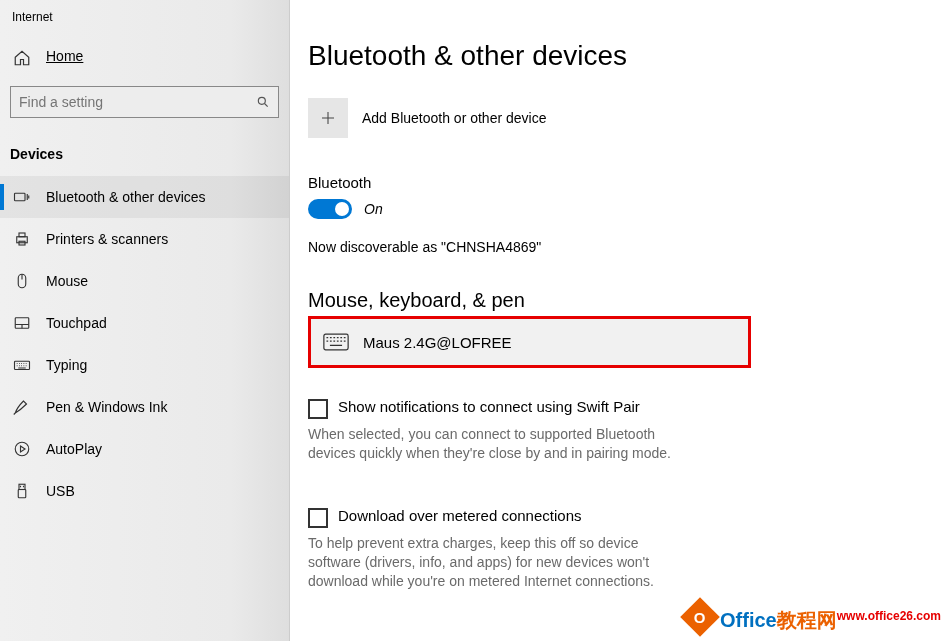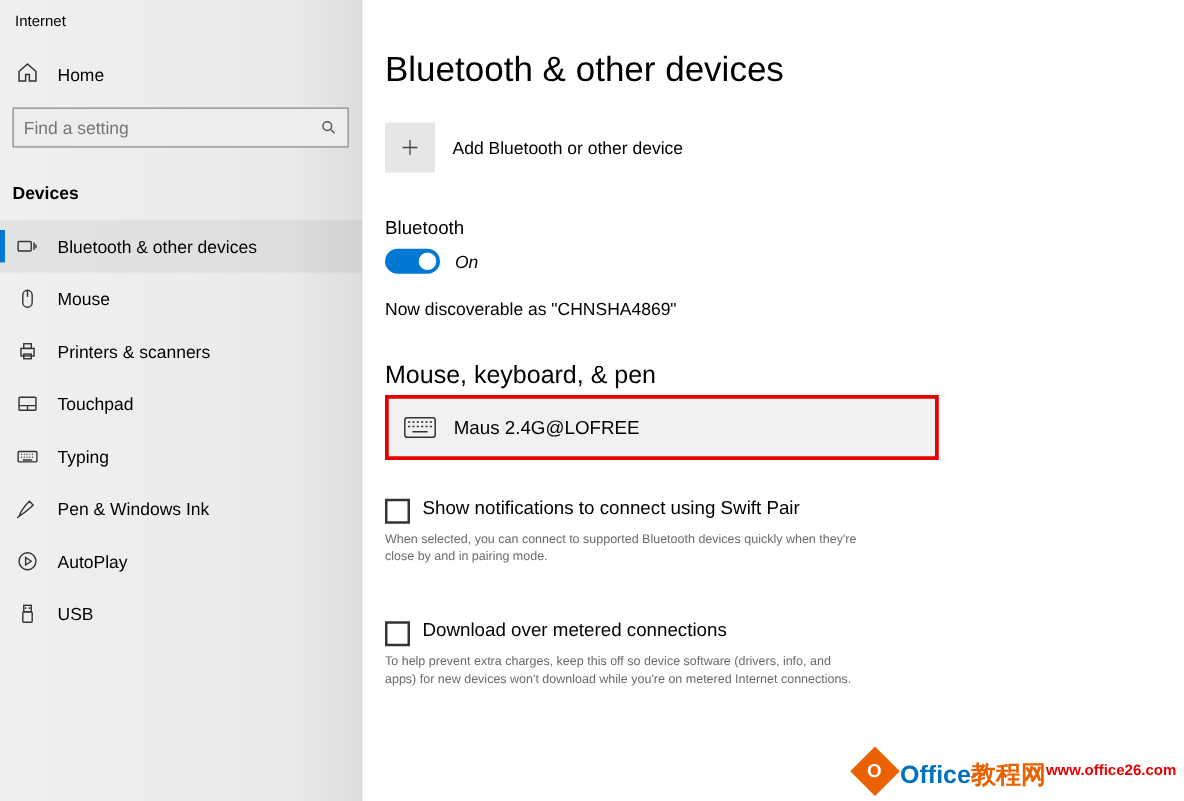--- a/index.html
+++ b/index.html
@@ -1,20 +1,20 @@
 <!DOCTYPE html>
 <html><head>
   <meta charset="utf-8">
   <style>
     * { margin: 0; padding: 0; box-sizing: border-box; font-family: "Segoe UI", Arial, sans-serif; }
     body { width: 947px; height: 641px; background: #fff; overflow: hidden; position: relative; }
     .app { display: flex; width: 100%; height: 100%; }
     .sidebar { width: 290px; background: linear-gradient(to right, #f0f0f0, #eaeaea 80%, #dedede); padding-top: 6px; border-right: 1px solid #ccc; }
     .app-title { font-size: 12px; padding: 4px 10px 14px 12px; color: #000; }
-    .home-row { display: flex; align-items: flex-end; padding: 10px 12px 14px 12px; }
+    .home-row { display: flex; align-items: flex-start; padding: 10px 12px 14px 12px; text-decoration: underline; }
     .home-icon { width: 20px; height: 20px; margin-right: 14px; display: flex; align-items: center; justify-content: center; }
     .home-row span.lbl { font-size: 14px; }
     .search-wrap { margin: 4px 10px 20px 10px; height: 32px; border: 1px solid #888; background: #ededed; display: flex; align-items: center; padding: 0 8px; }
     .search-input { flex: 1; border: none; outline: none; background: transparent; font-size: 14px; color: #666; }
     .section-hdr { font-weight: 600; font-size: 14px; padding: 8px 10px 14px 10px; }
     .nav { list-style: none; }
     .nav-item { display: flex; align-items: center; height: 42px; padding: 0 12px; font-size: 14px; cursor: default; position: relative; }
     .nav-item .icon { width: 20px; height: 20px; margin-right: 14px; display: flex; align-items: center; justify-content: center; }
     .nav-item.active { background: rgba(0,0,0,0.05); }
     .nav-item.active::before { content: ""; position: absolute; left: 0; top: 8px; bottom: 8px; width: 4px; background: #0078d4; }
@@ -29,21 +29,21 @@
     .toggle::after { content: ""; position: absolute; right: 3px; top: 3px; width: 14px; height: 14px; background: #fff; border-radius: 50%; }
     .toggle-text { font-size: 14px; }
     .discover { font-size: 14px; margin-bottom: 34px; }
     .group-title { font-size: 20px; margin-bottom: 4px; }
     .device-row { border: 3px solid #e60000; padding: 14px 12px; display: flex; align-items: center; margin-bottom: 30px; width: 443px; background: #f1f1f1; }
     .device-row .dicon { width: 26px; margin-right: 14px; display: flex; align-items: center; justify-content: center; }
     .device-row .dname { font-size: 15px; }
     .chk-row { display: flex; align-items: flex-start; margin-bottom: 6px; }
     .chk { width: 20px; height: 20px; border: 2px solid #333; margin-right: 10px; margin-top: 1px; flex-shrink: 0; }
     .chk-label { font-size: 15px; }
-    .hint { font-size: 10px; color: #6a6a6a; margin-left: 0px; max-width: 380px; line-height: 1.35; margin-bottom: 44px; }
+    .hint { font-size: 14px; color: #6a6a6a; margin-left: 0px; max-width: 380px; line-height: 1.35; margin-bottom: 44px; }
     .chk-block { margin-bottom: 30px; }
     .watermark { position: absolute; right: 6px; bottom: 4px; display: flex; align-items: center; }
     .wm-logo { width: 28px; height: 28px; background: #eb6100; transform: rotate(45deg); margin-right: 6px; margin-bottom: 6px; display: flex; align-items: center; justify-content: center; }
     .wm-logo span { transform: rotate(-45deg); color: #fff; font-weight: bold; font-size: 15px; }
     .wm-text { display: flex; flex-direction: row; line-height: 1; }
     .wm-top { font-size: 20px; font-weight: bold; }
     .wm-top .b { color: #0070c0; }
     .wm-top .o { color: #eb6100; }
     .wm-bot { font-size: 12px; color: #e60000; font-weight: bold; }
     svg { display: block; }
@@ -82,35 +82,35 @@
           <svg width="18" height="18" viewBox="0 0 24 24" fill="none" stroke="#333" stroke-width="1.5">
               <rect x="2" y="7" width="14" height="10" rx="1"></rect>
               <path d="M19 8 L19 16 M21 10 L21 14"></path>
             </svg>
         </span>
         <span>Bluetooth &amp; other devices</span>
       </li>
       <li class="nav-item">
         <span class="icon">
           <svg width="18" height="18" viewBox="0 0 24 24" fill="none" stroke="#333" stroke-width="1.5">
-              <rect x="7" y="3" width="10" height="18" rx="5"></rect>
-              <path d="M12 3 V10"></path>
-            </svg>
-        </span>
-        <span>Mouse</span>
-      </li>
-      <li class="nav-item">
-        <span class="icon">
-          <svg width="18" height="18" viewBox="0 0 24 24" fill="none" stroke="#333" stroke-width="1.5">
               <rect x="5" y="9" width="14" height="8"></rect>
               <rect x="8" y="4" width="8" height="5"></rect>
               <rect x="8" y="15" width="8" height="5"></rect>
             </svg>
         </span>
         <span>Printers &amp; scanners</span>
+      </li>
+      <li class="nav-item">
+        <span class="icon">
+          <svg width="18" height="18" viewBox="0 0 24 24" fill="none" stroke="#333" stroke-width="1.5">
+              <rect x="7" y="3" width="10" height="18" rx="5"></rect>
+              <path d="M12 3 V10"></path>
+            </svg>
+        </span>
+        <span>Mouse</span>
       </li>
       <li class="nav-item">
         <span class="icon">
           <svg width="18" height="18" viewBox="0 0 24 24" fill="none" stroke="#333" stroke-width="1.5">
               <rect x="3" y="5" width="18" height="14" rx="1"></rect>
               <path d="M3 14 H21 M12 14 V19"></path>
             </svg>
         </span>
         <span>Touchpad</span>
       </li>

